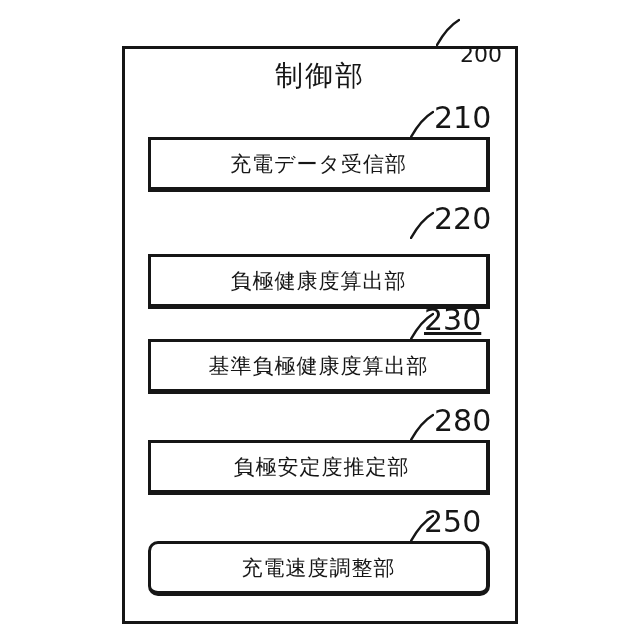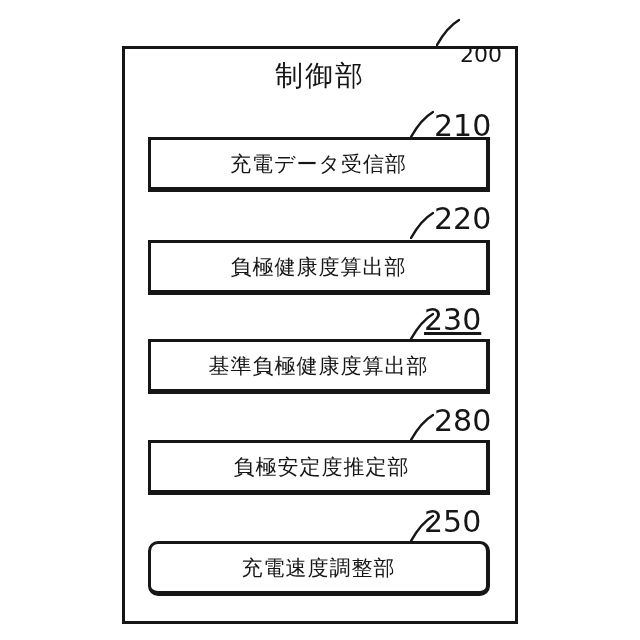--- a/index.html
+++ b/index.html
@@ -71,25 +71,25 @@
     height: 28px;
   }
   .leader path {
     stroke: #161616;
     stroke-width: 2.5;
     fill: none;
     stroke-linecap: round;
   }
   
   .row-0 .unit-box { top: 137px; }
-  .row-1 .unit-box { top: 240px; }
+  .row-1 .unit-box { top: 254px; }
   .row-2 .unit-box { top: 339px; }
   .row-3 .unit-box { top: 440px; padding-left: 6px; }
   .row-4 .unit-box { top: 541px; border-radius: 10px; }
-  .row-0 .ref-label { top: 103px; left: 434px; margin-top: 8px; }
+  .row-0 .ref-label { top: 103px; left: 434px; }
   .row-1 .ref-label { top: 204px; left: 434px; }
   .row-2 .ref-label { top: 305px; left: 424px; text-decoration: underline; }
   .row-3 .ref-label { top: 406px; left: 434px; }
   .row-4 .ref-label { top: 507px; left: 424px; }
   .row-0 .leader { top: 110px; left: 410px; }
   .row-1 .leader { top: 211px; left: 410px; }
   .row-2 .leader { top: 312px; left: 410px; }
   .row-3 .leader { top: 413px; left: 410px; }
   .row-4 .leader { top: 514px; left: 410px; }
   .main-ref { top: 6px; left: 460px; }

